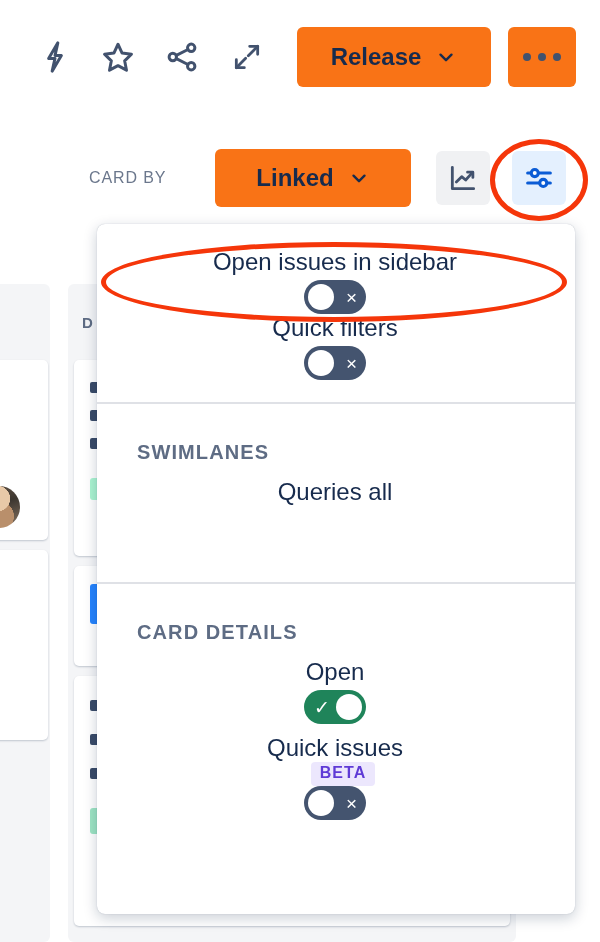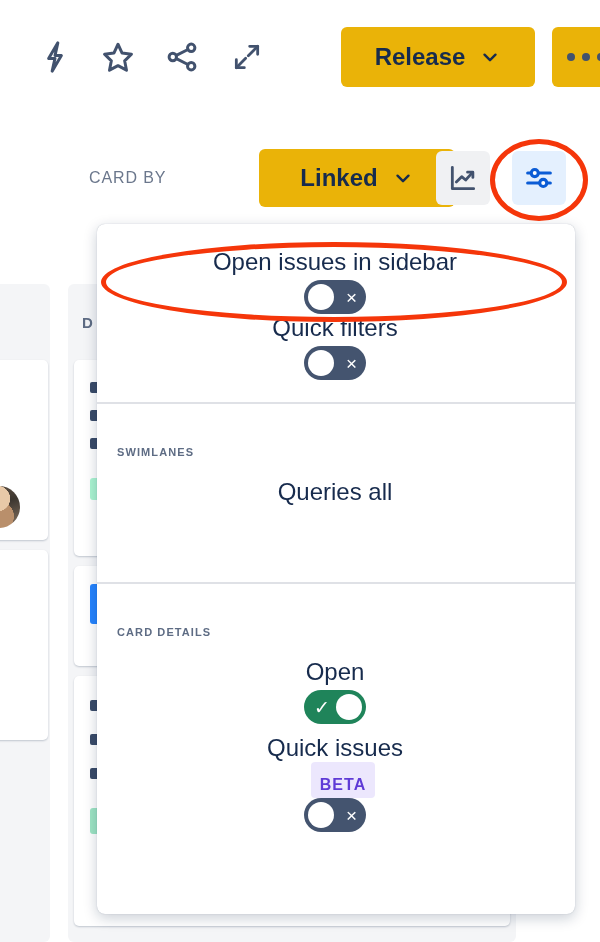--- a/index.html
+++ b/index.html
@@ -94,27 +94,26 @@
   }
 
   .tb-icon { top: 34px; width: 46px; height: 46px; }
 
   .pill-btn {
     position: absolute;
     display: flex;
     align-items: center;
     justify-content: center;
     gap: 14px;
-    background: #eab308;
+    background: #f97316;
     border: none;
     border-radius: 6px;
     color: #172b4d;
     font-family: "Liberation Sans", sans-serif;
     cursor: pointer;
-    margin-left: 44px;
   }
 
   .release-btn {
     left: 297px; top: 27px;
     width: 194px; height: 60px;
     font-size: 24px;
     font-weight: bold;
   }
 
   .more-btn {
@@ -185,25 +184,25 @@
     flex-direction: column;
   }
   .menu-row .row-label {
     font-size: 24px;
     color: #172b4d;
     flex: 0 0 auto;
   }
   .menu-row .spacer { flex: 1 1 auto; }
 
   .section-head {
-    font-size: 11px;
+    font-size: 20px;
     font-weight: bold;
     letter-spacing: 1.1px;
     color: #5e6c84;
-    padding: 0 20px;
+    padding: 0 40px;
     height: 52px;
     display: flex;
     align-items: center;
   }
 
   
   .toggle {
     position: relative;
     width: 62px; height: 34px;
     border-radius: 17px;
@@ -233,21 +232,21 @@
   .toggle.on .knob { left: auto; right: 4px; }
   .toggle.on .mark { right: auto; left: 10px; }
 
   .beta-badge {
     margin-left: 16px;
     background: #ece7fd;
     color: #5f3bd6;
     font-size: 16px;
     font-weight: bold;
     letter-spacing: 1px;
-    padding: 14px 9px 4px;
+    padding: 2px 9px 4px;
     border-radius: 4px;
     flex: 0 0 auto;
   }
 
   
   .annot {
     position: absolute;
     border: 5px solid #f5360a;
     border-radius: 50%;
     pointer-events: none;

